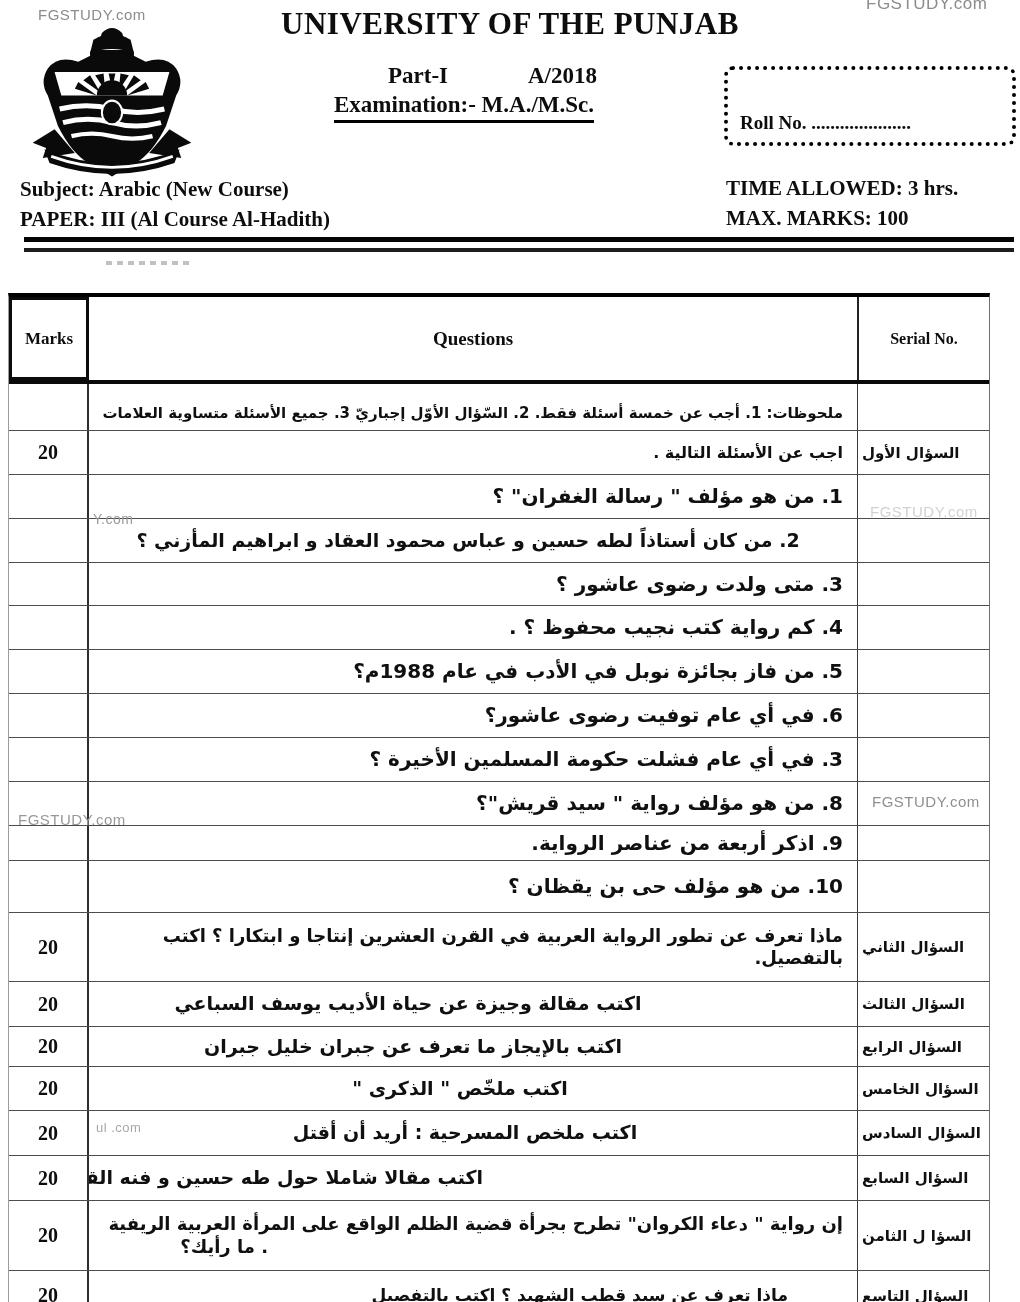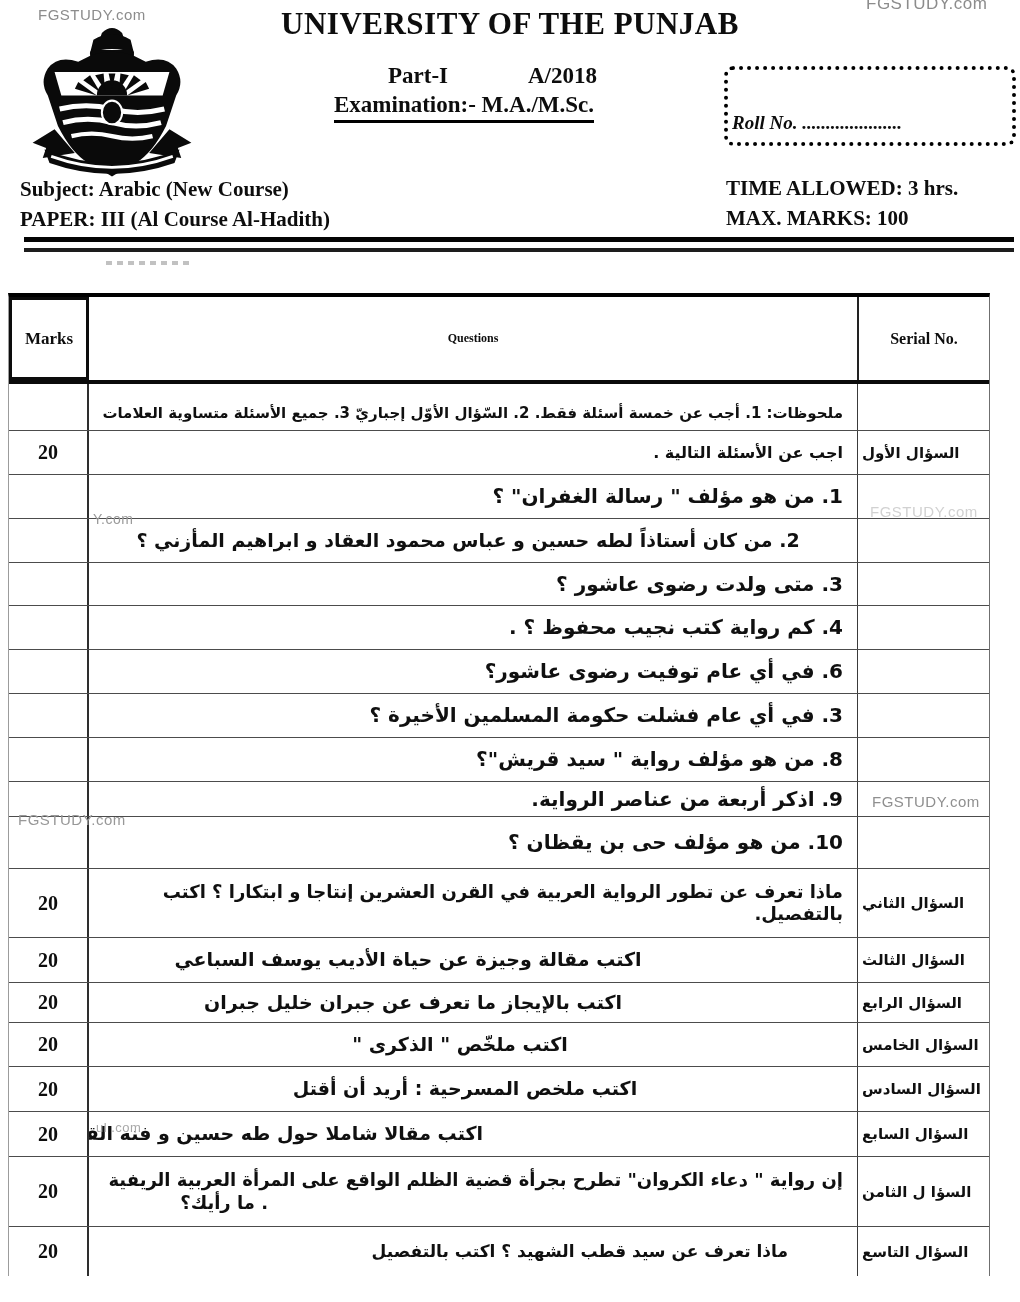--- a/index.html
+++ b/index.html
@@ -8,35 +8,35 @@
   .abs{position:absolute;}
   .wm{position:absolute;font-family:"Liberation Sans","DejaVu Sans",sans-serif;letter-spacing:.5px;}
   .en-b{font-family:"Liberation Serif",serif;font-weight:bold;}
   .ar{font-family:"DejaVu Sans",sans-serif;font-weight:bold;color:#101010;direction:rtl;}
   
   #title{left:150px;top:6px;width:720px;text-align:center;font-size:31px;letter-spacing:.5px;}
   #part{left:388px;top:63px;font-size:23px;}
   #session{left:528px;top:63px;font-size:23px;}
   #examline{left:334px;top:92px;font-size:23px;border-bottom:3px solid #000;padding-bottom:2px;}
   #rollbox{left:724px;top:66px;width:284px;height:72px;border:4px dotted #000;border-radius:9px;}
-  #rolllabel{position:absolute;left:4px;bottom:8px;font-size:19px;font-weight:bold;white-space:nowrap;font-style:italic;}
+  #rolllabel{position:absolute;left:12px;bottom:8px;font-size:19px;font-weight:bold;white-space:nowrap;}
   #subject{left:20px;top:177px;font-size:21px;}
   #paper{left:20px;top:207px;font-size:21px;}
   #time{left:726px;top:176px;font-size:21px;}
   #maxmarks{left:726px;top:206px;font-size:21px;}
   #rule{left:24px;top:237px;width:990px;height:6px;border-top:5px solid #040404;border-bottom:4px solid #1d1d1d;}
   #smudge{left:106px;top:261px;width:84px;height:4px;opacity:.55;
           background:repeating-linear-gradient(90deg,#8f8f8f 0 6px,transparent 6px 11px);}
   
   #tbl{left:8px;top:293px;width:980px;border-top:4px solid #000;
        border-left:1px solid #9c9c9c;border-right:1px solid #6f6f6f;}
   #thead{display:flex;height:83px;border-bottom:4px solid #0a0a0a;}
   .hm{width:80px;border:3px solid #0c0c0c;display:flex;align-items:center;justify-content:center;
       font-size:17px;font-weight:bold;box-sizing:border-box;}
-  .hq{flex:1;display:flex;align-items:center;justify-content:center;font-size:12px;font-weight:bold;}
+  .hq{flex:1;display:flex;align-items:center;justify-content:center;font-size:19px;font-weight:bold;}
   .hs{width:132px;border-left:2px solid #222;display:flex;align-items:center;justify-content:center;
       font-size:16px;font-weight:bold;box-sizing:border-box;}
   .trow{display:flex;box-sizing:border-box;}
   #tbody .trow + .trow{border-top:1px solid #4c4c4c;}
   .c{box-sizing:border-box;}
   .cm{width:80px;border-right:2px solid #2e2e2e;display:flex;align-items:center;justify-content:center;
       font-size:20px;font-weight:bold;font-family:"Liberation Serif",serif;}
   .cq{flex:1;display:flex;flex-direction:column;justify-content:center;direction:rtl;
       padding:2px 14px 2px 4px;overflow:hidden;}
   .cs{width:132px;border-left:1px solid #3a3a3a;display:flex;align-items:center;
@@ -147,20 +147,27 @@
       </div>
 
       <div class="trow" style="height:44px">
         <div class="c cm"></div>
         <div class="c cq">
             <div class="ql ar f20">4. كم رواية كتب نجيب محفوظ ؟ .</div>
           </div>
         <div class="c cs ar"></div>
       </div>
 
+      <div class="trow" style="height:44px">
+        <div class="c cm"></div>
+        <div class="c cq">
+            <div class="ql ar f20">5. من فاز بجائزة نوبل في الأدب في عام 1988م؟</div>
+          </div>
+        <div class="c cs ar"></div>
+      </div>
 
       <div class="trow" style="height:44px">
         <div class="c cm"></div>
         <div class="c cq">
             <div class="ql ar f20">6. في أي عام توفيت رضوى عاشور؟</div>
           </div>
         <div class="c cs ar"></div>
       </div>
 
       <div class="trow" style="height:44px">

